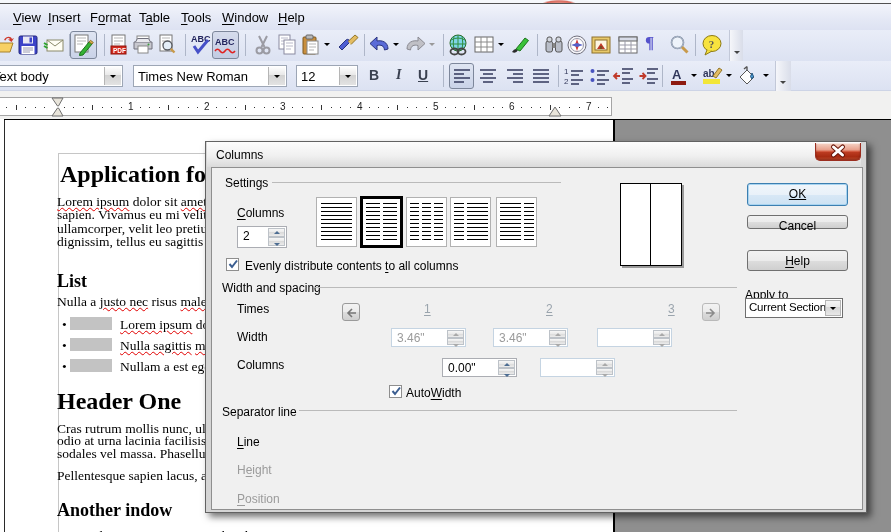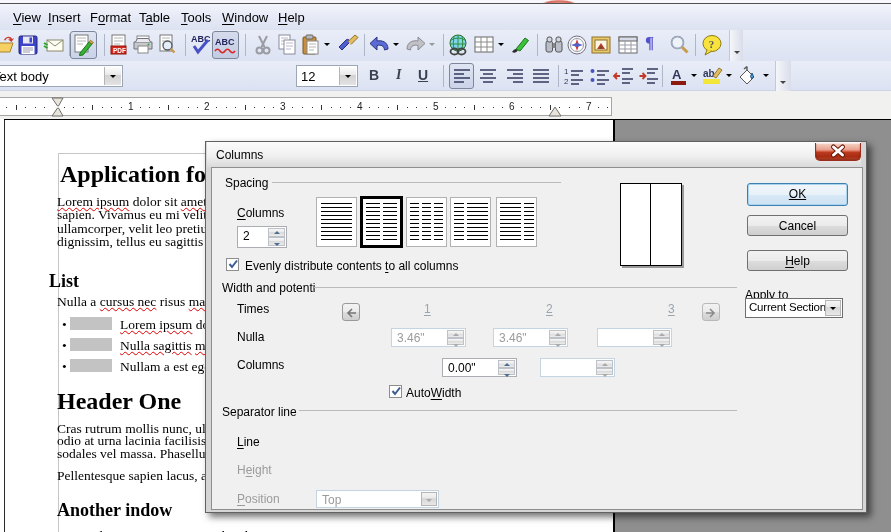--- a/index.html
+++ b/index.html
@@ -246,20 +246,24 @@
       <path d="M7 17 L5 22 L12 18" fill="#f7e23e" stroke="#8d7a14"></path>
       <text x="8.7" y="14.5" font-size="11" font-weight="bold" fill="#555" font-family="Liberation Serif">?</text>
     </svg>
     <div style="position:absolute;left:729px;top:0;width:14px;height:31px;background:linear-gradient(90deg,#f5f6fa,#d9dde9);border-left:1px solid #c2c8d8;">
       <div class="darr" style="left:4px;top:21px;border-top-color:#444"></div>
     </div>
   </div>
   <div class="abs" id="toolbar2">
     <div class="combo" style="left:-12px; top:4px; width:135px;">
       <span class="ct">Text body</span>
+      <span class="cb"></span>
+    </div>
+    <div class="combo" style="left:133px; top:4px; width:154px;">
+      <span class="ct">Times New Roman</span>
       <span class="cb"></span>
     </div>
     <div class="combo" style="left:296px; top:4px; width:62px;padding-left:20px;">
       <span class="ct">12</span>
       <span class="cb"></span>
     </div>
     <span style="position:absolute;left:369px;top:6px;font-size:14px;font-weight:bold;color:#3a4150;">B</span>
     <span style="position:absolute;left:396px;top:6px;font-size:14px;font-style:italic;font-weight:bold;color:#3a4150;font-family:'Liberation Serif',serif;">I</span>
     <span style="position:absolute;left:418px;top:6px;font-size:14px;font-weight:bold;color:#3a4150;text-decoration:underline;">U</span>
     <div class="tsep" style="left:443px"></div>
@@ -396,22 +400,22 @@
   <div class="abs" id="docview">
     <div id="grayout"></div>
     <div class="mline" style="left:57px; top:33px; width:1px; height:380px;"></div>
     <div class="mline" style="left:57px; top:33px; width:556px; height:1px;"></div>
     <div id="doctext">
       <span class="ser" style="left:59px; top:41px; font-size:24px; font-weight:bold;">Application for Employment</span>
       <span class="ser sp" style="left:56px; top:74px;"><span class="wv">Lorem ipsum</span> dolor sit <span class="wv">amet,</span> <span class="wv">consectetur</span> adipiscing elit</span>
       <span class="ser sp" style="left:56px; top:87px;">sapien. Vivamus eu mi velit, sed blandit purus. Nam</span>
       <span class="ser sp" style="left:56px; top:101px;">ullamcorper, velit leo pretium dictum, sit amet</span>
       <span class="ser sp" style="left:56px; top:114px;">dignissim, tellus eu sagittis pede. Donec posuere</span>
-      <span class="ser" style="left:48px; top:151px; font-size:18px; font-weight:bold;">List</span>
-      <span class="ser sp" style="left:56px; top:174px;">Nulla a <span class="wv">cursus nec</span> risus <span class="wv">malesuada</span> fermentum quis</span>
+      <span class="ser" style="left:56px; top:151px; font-size:18px; font-weight:bold;">List</span>
+      <span class="ser sp" style="left:56px; top:174px;">Nulla a <span class="wv">justo nec</span> risus <span class="wv">malesuada</span> fermentum quis</span>
       <span class="ser sp" style="left:61px; top:197px;">•</span>
       <span class="gbox" style="left:69px; top:197px;"></span>
       <span class="ser sp" style="left:119px; top:197px;"><span class="wv">Lorem ipsum</span> dolor sit <span class="wv">amet</span> consectetur</span>
       <span class="ser sp" style="left:61px; top:218px;">•</span>
       <span class="gbox" style="left:69px; top:218px;"></span>
       <span class="ser sp" style="left:119px; top:218px;"><span class="wv">Nulla sagittis</span> <span class="wv">magna</span> at purus feugiat</span>
       <span class="ser sp" style="left:61px; top:239px;">•</span>
       <span class="gbox" style="left:69px; top:239px;"></span>
       <span class="ser sp" style="left:119px; top:239px;">Nullam a est eget ipsum euismod cursus</span>
       <span class="ser" style="left:56px; top:268px; font-size:24px; font-weight:bold;">Header One</span>
@@ -425,21 +429,21 @@
   </div>
   <div class="abs" id="dlg">
     <div id="dlgtitle">
       <span style="position:absolute;left:9px;top:6px;">Columns</span>
     </div>
     <div id="dlgclose"><svg width="44" height="16">
         <path d="M17.5 4 L26.5 12 M26.5 4 L17.5 12" stroke="#6b1507" stroke-width="5" stroke-linecap="round"></path>
         <path d="M17.5 4 L26.5 12 M26.5 4 L17.5 12" stroke="#fff" stroke-width="3" stroke-linecap="round"></path>
       </svg></div>
     <div id="dlgbody">
-      <span class="glab" style="left:13px; top:8px;">Spacing</span>
+      <span class="glab" style="left:13px; top:8px;">Settings</span>
       <div class="gline" style="left:60px; top:14px; width:289px;"></div>
       <span class="dlab" style="left:25px; top:38px;"><span class="u">C</span>olumns</span>
       <div class="tbox" style="left:25px; top:58px; width:50px; height:22px;">
         <span class="tv">2</span>
         <span class="spinbtns">
           <span class="sb up"></span>
           <span class="sb dn"></span>
         </span>
       </div>
 
@@ -469,36 +473,36 @@
           <path d="M2.5 6 L5 9 L10 2.5" stroke="#3b5e91" stroke-width="2" fill="none"></path>
         </svg>
       </span>
       <span class="dlab" style="left:33px; top:91px;">Evenly distribute contents <span class="u">t</span>o all columns</span>
 
       <div style="position:absolute; left:408px; top:15px; width:62px; height:83px; background:#fff; border:1px solid #000; box-shadow:2px 2px 0 #9a9a9a;">
         <div style="position:absolute; left:29px; top:0; width:1px; height:81px; background:#000;"></div>
       </div>
 
       <div class="wbtn def" style="left:535px; top:15px;">OK</div>
-      <div class="wbtn" style="left:535px; top:47px; height:21px;">Cancel</div>
+      <div class="wbtn" style="left:535px; top:47px; height:14px;">Cancel</div>
       <div class="wbtn" style="left:535px; top:82px; height:21px;"><span class="u">H</span>elp</div>
 
-      <span class="glab" style="left:10px; top:113px;">Width and potenti</span>
+      <span class="glab" style="left:10px; top:113px;">Width and spacing</span>
       <div class="gline" style="left:102px; top:119px; width:423px;"></div>
       <span class="dlab" style="left:25px; top:134px;">Times</span>
       <div class="wbtn" style="left:130px; top:135px; width:18px; height:18px; border-color:#9a9a9a; border-radius:3px;"><svg width="12" height="10" style="margin-top:3px;">
           <path d="M7 1 L3 5 L7 9 M3 5 L11 5" stroke="#777" stroke-width="1.6" fill="none"></path>
         </svg></div>
       <span class="dlab num u" style="left:212px; top:134px;">1</span>
       <span class="dlab num u" style="left:334px; top:134px;">2</span>
       <span class="dlab num u" style="left:456px; top:134px;">3</span>
       <div class="wbtn" style="left:490px; top:135px; width:18px; height:18px; border-color:#b9b9b9; border-radius:3px;"><svg width="12" height="10" style="margin-top:3px;">
           <path d="M5 1 L9 5 L5 9 M1 5 L9 5" stroke="#8b8b8b" stroke-width="1.6" fill="none"></path>
         </svg></div>
-      <span class="dlab" style="left:25px; top:162px;">Nulla</span>
+      <span class="dlab" style="left:25px; top:162px;">Width</span>
       <div class="tbox disb" style="left:179px; top:160px; width:75px; height:19px;">
         <span class="tv dis">3.46"</span>
         <span class="spinbtns">
           <span class="sb gr up"></span>
           <span class="sb gr dn"></span>
         </span>
       </div>
       <div class="tbox disb" style="left:281px; top:160px; width:75px; height:19px;">
         <span class="tv dis">3.46"</span>
         <span class="spinbtns">
@@ -531,24 +535,20 @@
           <path d="M2.5 6 L5 9 L10 2.5" stroke="#3b5e91" stroke-width="2" fill="none"></path>
         </svg>
       </span>
       <span class="dlab" style="left:194px; top:218px;">Auto<span class="u">W</span>idth</span>
 
       <span class="glab" style="left:10px; top:237px;">Separator line</span>
       <div class="gline" style="left:87px; top:242px; width:438px;"></div>
       <span class="dlab" style="left:25px; top:267px;"><span class="u">L</span>ine</span>
       <span class="dlab dis" style="left:25px; top:295px;">H<span class="u">e</span>ight</span>
       <span class="dlab dis" style="left:25px; top:324px;"><span class="u">P</span>osition</span>
-      <div class="ddl disb" style="left:104px; top:322px; width:123px; height:18px;">
-        <span class="dt dis">Top</span>
-        <span class="db"></span>
-      </div>
 
       <span class="dlab" style="left:533px; top:120px;"><span class="u">A</span>pply to</span>
       <div class="ddl" style="left:533px; top:130px; width:98px; height:20px; border-color:#6e6e6e;">
         <span class="dt" style="left:3px;font-size:11.5px;letter-spacing:-0.2px;">Current Section</span>
         <span class="db"></span>
       </div>
     </div>
   </div>
 
 </body></html>

